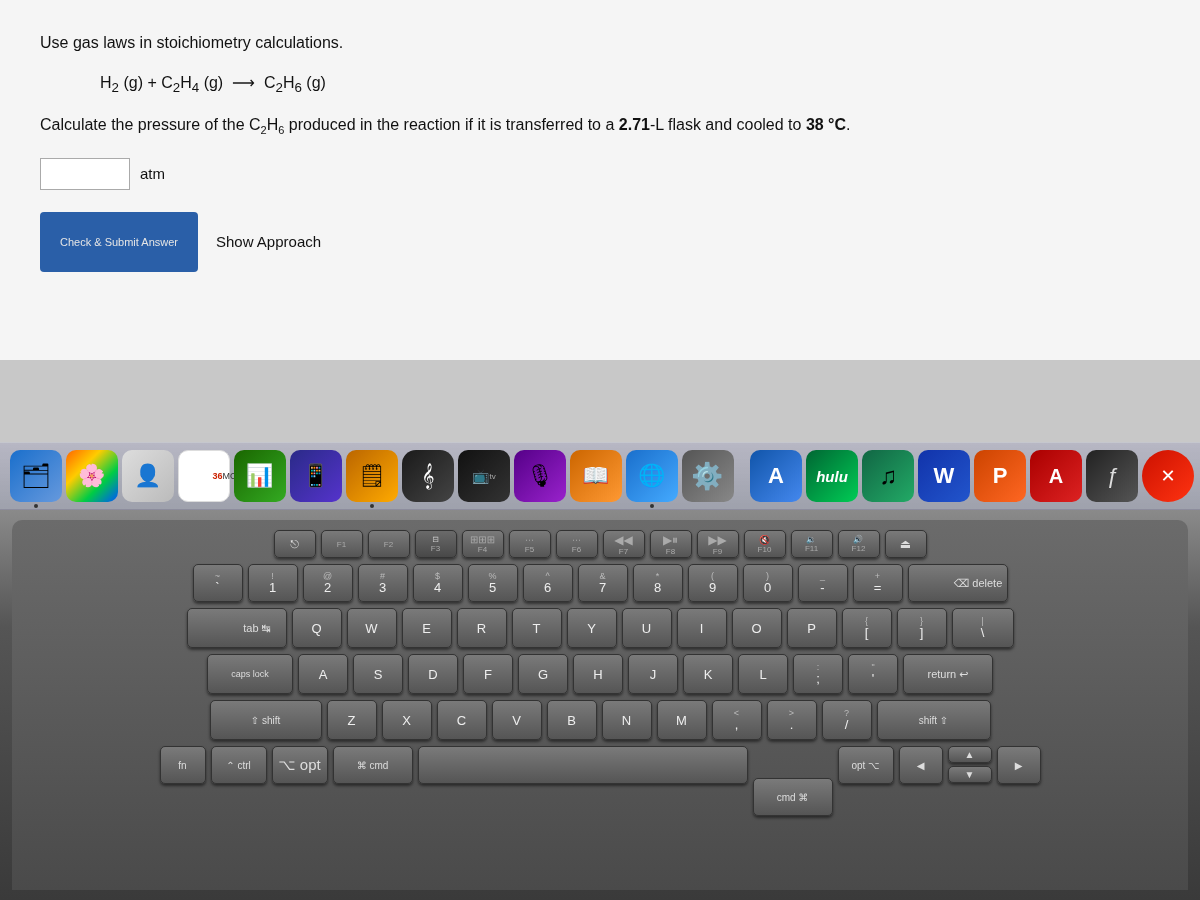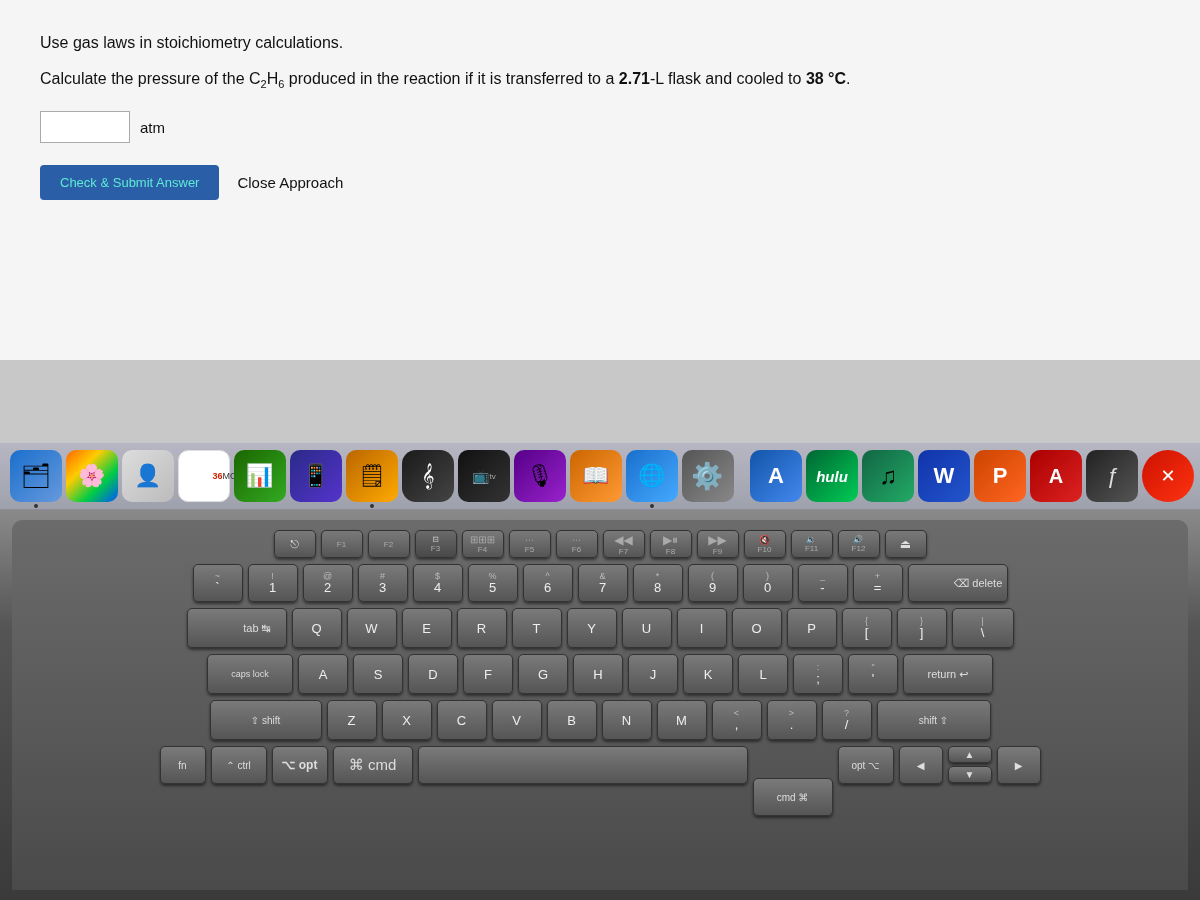--- a/index.html
+++ b/index.html
@@ -65,25 +65,25 @@
 
     .buttons-row {
       display: flex;
       align-items: center;
       gap: 18px;
       margin-top: 4px;
     }
 
     .btn-check {
       background: #2a5fa8;
-      color: #5eead4;
+      color: #e5e5e5;
       border: none;
       border-radius: 4px;
-      padding: 10px 20px;
-      font-size: 13px;
+      padding: 24px 20px;
+      font-size: 11px;
       cursor: pointer;
       font-weight: 500;
     }
 
     .btn-show {
       background: transparent;
       color: #111;
       border: none;
       font-size: 15px;
       cursor: pointer;
@@ -254,33 +254,36 @@
   <span>Close 1 Tab</span>
 </div>
 
 <div class="main-content">
 
   <p class="problem-text">
     <span>Use gas laws in stoichiometry calculations.</span>
   </p>
 
 
+  <p class="equation-line">
+    H<sub>2</sub> (g) + C<sub>2</sub>H<sub>4</sub> (g) &nbsp;⟶&nbsp; C<sub>2</sub>H<sub>6</sub> (g)
+  </p>
 
   <p class="problem-text">
     Calculate the pressure of the C<sub>2</sub>H<sub>6</sub> produced in the reaction if it is transferred to a <strong>2.71</strong>-L flask and cooled to <strong>38 °C</strong>.
   </p>
 
   <div class="answer-row">
     <input type="text" class="answer-input" placeholder="" style="">
     <span class="atm-label">atm</span>
   </div>
 
   <div class="buttons-row">
     <button class="btn-check">Check &amp; Submit Answer</button>
-    <button class="btn-show">Close Approach</button>
+    <button class="btn-show">Show Approach</button>
   </div>
 
 </div>
 
 <div class="dock-bar">
 
   <div class="dock-icon dock-blue" style="background:linear-gradient(135deg,#1a6fcc,#6699dd);">
     <span style="font-size:24px;">🗂</span>
     <div class="dock-dot"></div>
   </div>
@@ -606,22 +609,22 @@
       <div class="key" style="min-width:50px;height:40px;">
           <span class="top-char">?</span>
           <span class="main-char">/</span>
         </div>
       <div class="key" style="min-width:114px;height:40px;font-size:10px;">shift ⇧</div>
     </div>
 
     <div class="key-row bottom-row">
       <div class="key" style="min-width:46px;height:38px;font-size:10px;">fn</div>
       <div class="key" style="min-width:56px;height:38px;font-size:10px;">⌃ ctrl</div>
-      <div class="key" style="min-width:56px;height:38px;font-size:12px;font-weight:bold;">⌥ opt</div>
-      <div class="key" style="min-width:80px;height:38px;font-size:15px;">⌘ cmd</div>
+      <div class="key" style="min-width:56px;height:38px;font-size:15px;">⌥ opt</div>
+      <div class="key" style="min-width:80px;height:38px;font-size:10px;">⌘ cmd</div>
       <div class="key" style="min-width:330px;height:38px;"></div>
       <div class="key" style="min-width:80px;height:38px;font-size:10px;margin-top:32px;">cmd ⌘</div>
       <div class="key" style="min-width:56px;height:38px;font-size:10px;">opt ⌥</div>
       <div class="key" style="min-width:44px;height:38px;">◀</div>
       <div style="display:flex;flex-direction:column;gap:3px;">
         <div class="key" style="min-width:44px;height:17px;font-size:10px;">▲</div>
         <div class="key" style="min-width:44px;height:17px;font-size:10px;">▼</div>
       </div>
       <div class="key" style="min-width:44px;height:38px;">▶</div>
     </div>

